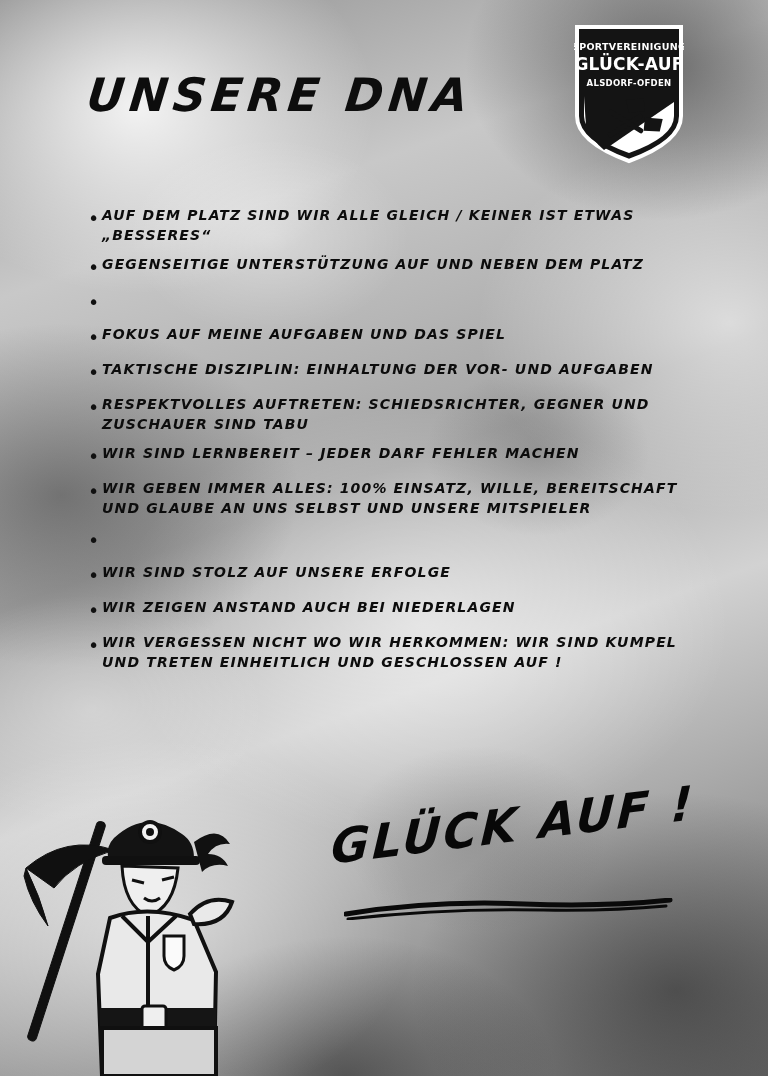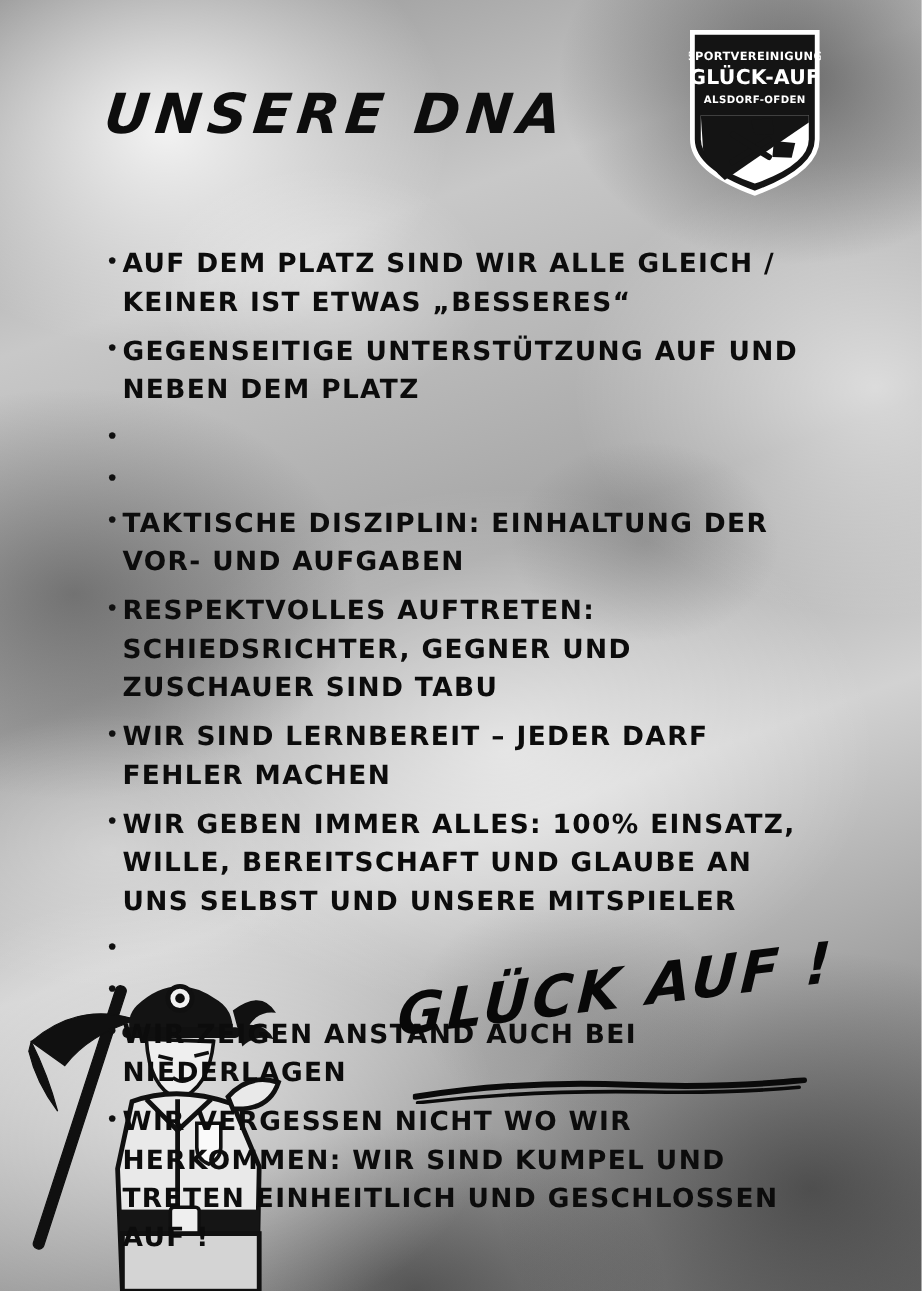--- a/index.html
+++ b/index.html
@@ -80,27 +80,28 @@
     margin-bottom: 9px;
   }
   .bullet {
     flex: 0 0 auto;
     width: 14px;
     font-size: 19px;
     line-height: 26px;
     color: #101010;
   }
   .item-text {
-    font-size: 22px;
-    line-height: 32px;
+    font-size: 14px;
+    line-height: 20px;
     font-weight: 800;
     letter-spacing: 1.15px;
     color: #0c0c0c;
     text-transform: uppercase;
     font-family: "DejaVu Sans", sans-serif;
+    font-style: italic;
   }
 
   
   .miner {
     position: absolute;
     left: 18px;
     bottom: 0;
     width: 250px;
     height: 300px;
     z-index: 3;
@@ -169,20 +170,21 @@
     </div>
     <div class="dna-item">
       <span class="bullet">•</span>
       <span class="item-text">GEGENSEITIGE UNTERSTÜTZUNG AUF UND NEBEN DEM PLATZ</span>
     </div>
     <div class="dna-item">
       <span class="bullet">•</span>
     </div>
     <div class="dna-item">
       <span class="bullet">•</span>
+      <span class="item-text">FOKUS AUF MEINE AUFGABEN UND DAS SPIEL</span>
     </div>
     <div class="dna-item">
       <span class="bullet">•</span>
       <span class="item-text">TAKTISCHE DISZIPLIN: EINHALTUNG DER VOR- UND AUFGABEN</span>
     </div>
     <div class="dna-item">
       <span class="bullet">•</span>
       <span class="item-text">RESPEKTVOLLES AUFTRETEN: SCHIEDSRICHTER, GEGNER UND ZUSCHAUER SIND TABU</span>
     </div>
     <div class="dna-item">
@@ -191,20 +193,21 @@
     </div>
     <div class="dna-item">
       <span class="bullet">•</span>
       <span class="item-text">WIR GEBEN IMMER ALLES: 100% EINSATZ, WILLE, BEREITSCHAFT UND GLAUBE AN UNS SELBST UND UNSERE MITSPIELER</span>
     </div>
     <div class="dna-item">
       <span class="bullet">•</span>
     </div>
     <div class="dna-item">
       <span class="bullet">•</span>
+      <span class="item-text">WIR SIND STOLZ AUF UNSERE ERFOLGE</span>
     </div>
     <div class="dna-item">
       <span class="bullet">•</span>
       <span class="item-text">WIR ZEIGEN ANSTAND AUCH BEI NIEDERLAGEN</span>
     </div>
     <div class="dna-item">
       <span class="bullet">•</span>
       <span class="item-text">WIR VERGESSEN NICHT WO WIR HERKOMMEN: WIR SIND KUMPEL UND TRETEN EINHEITLICH UND GESCHLOSSEN AUF !</span>
     </div>
   </div>

